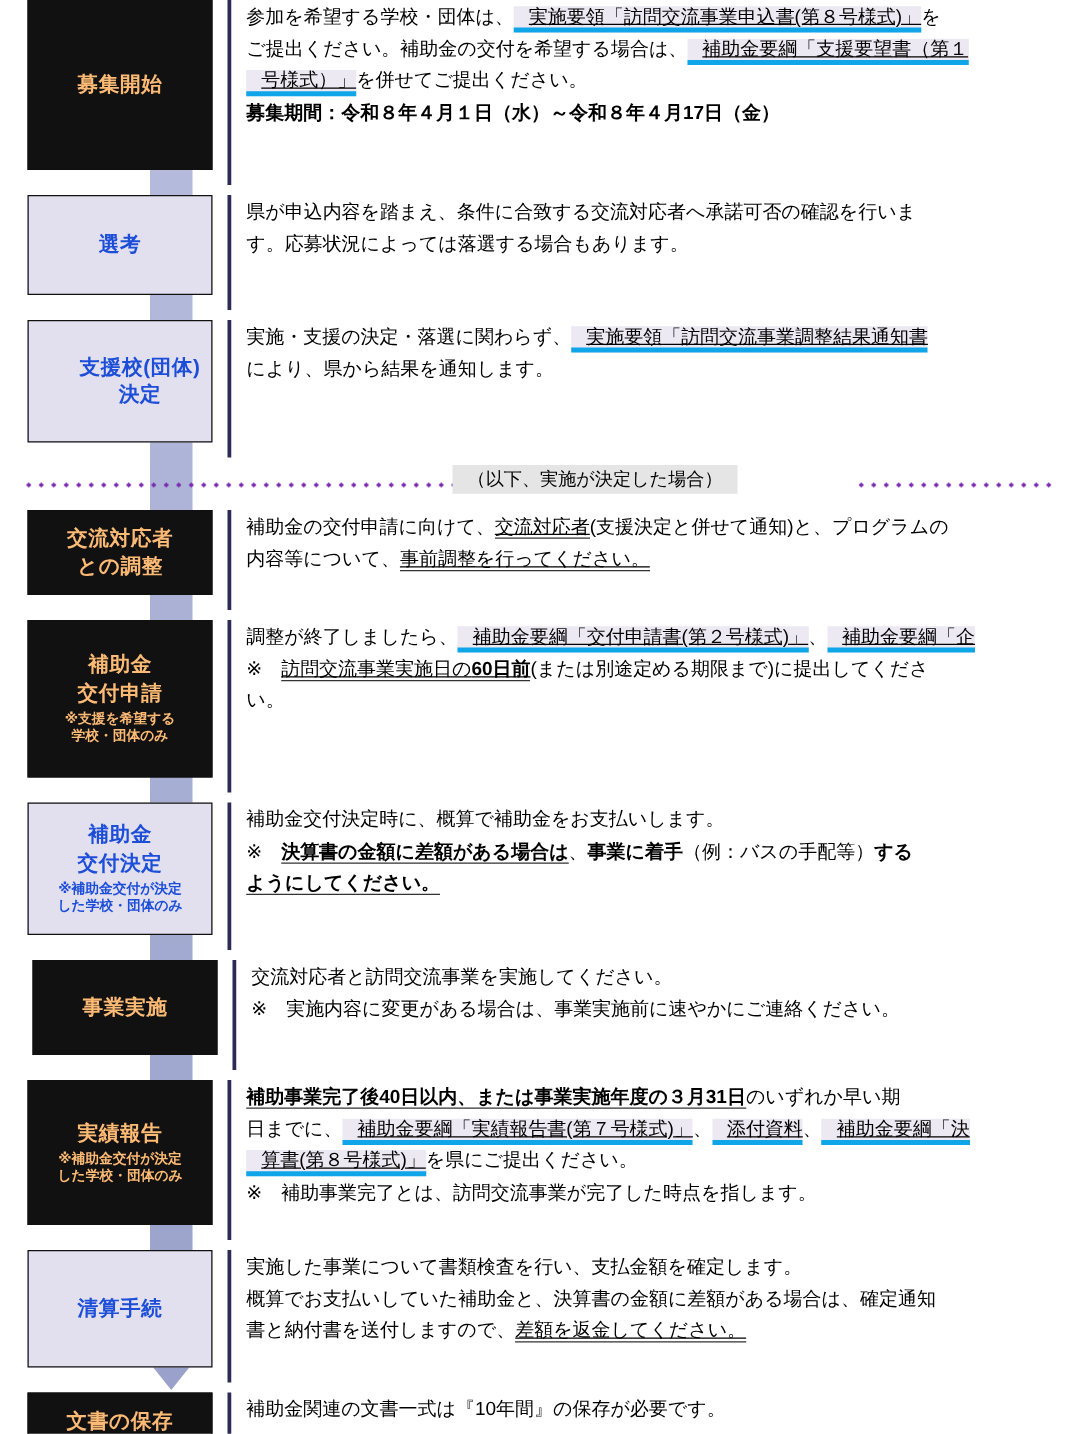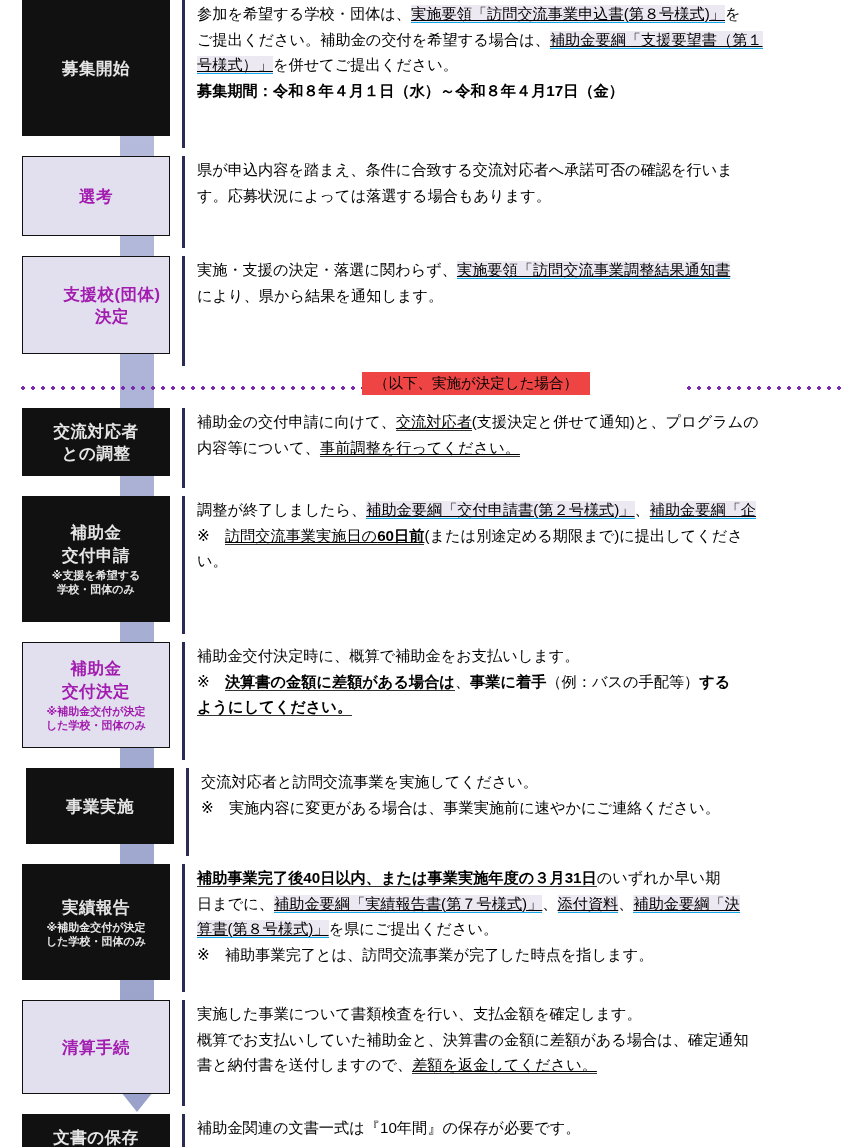--- a/index.html
+++ b/index.html
@@ -56,25 +56,25 @@
     flex-direction: column;
     align-items: center;
     justify-content: center;
     text-align: center;
     padding: 6px 4px;
     z-index: 3;
     position: relative;
   }
   .stage.dark {
     background: #111111;
-    color: #e5e5e5;
+    color: #fdba74;
   }
   .stage.light {
     background: #e2e0ef;
-    color: #a21caf;
+    color: #1d4ed8;
   }
   .stage .title {
     font-size: 16.5px;
     font-weight: bold;
     line-height: 1.35;
     letter-spacing: 0.5px;
   }
   .stage .note {
     font-size: 11px;
     font-weight: bold;
@@ -95,21 +95,22 @@
     padding: 2px 10px 2px 12px;
     font-size: 15.2px;
     line-height: 1.62;
     text-align: justify;
   }
   .body p {
     margin: 0 0 1px 0;
   }
   .hl {
     background: #ece9f2;
-    border-bottom: 1px solid #0ea5e9;
+    border-bottom: 4px solid #0ea5e9;
+    padding-left: 12px;
   }
   .ul {
     border-bottom: 1px solid #333;
   }
   .bul { font-weight: bold; border-bottom: 1px solid #333; }
 
   
   .dotted-row {
     position: relative;
     height: 42px;
@@ -124,21 +125,21 @@
     background-image: radial-gradient(circle, #7a2bb0 1.6px, transparent 1.8px);
     background-size: 10px 4px;
     background-repeat: repeat-x;
   }
   .dots.left { left: 18px; width: 350px; }
   .dots.right { right: 14px; width: 160px; }
   .dotted-label {
     position: absolute;
     left: 362px;
     top: 6px;
-    background: #ef4444;
+    background: #e5e5e5;
     padding: 2px 12px;
     font-size: 14.5px;
     white-space: nowrap;
   }
   .spacer { height: 8px; }
 </style>
 </head>
 <body>
 
 <div class="flow">

